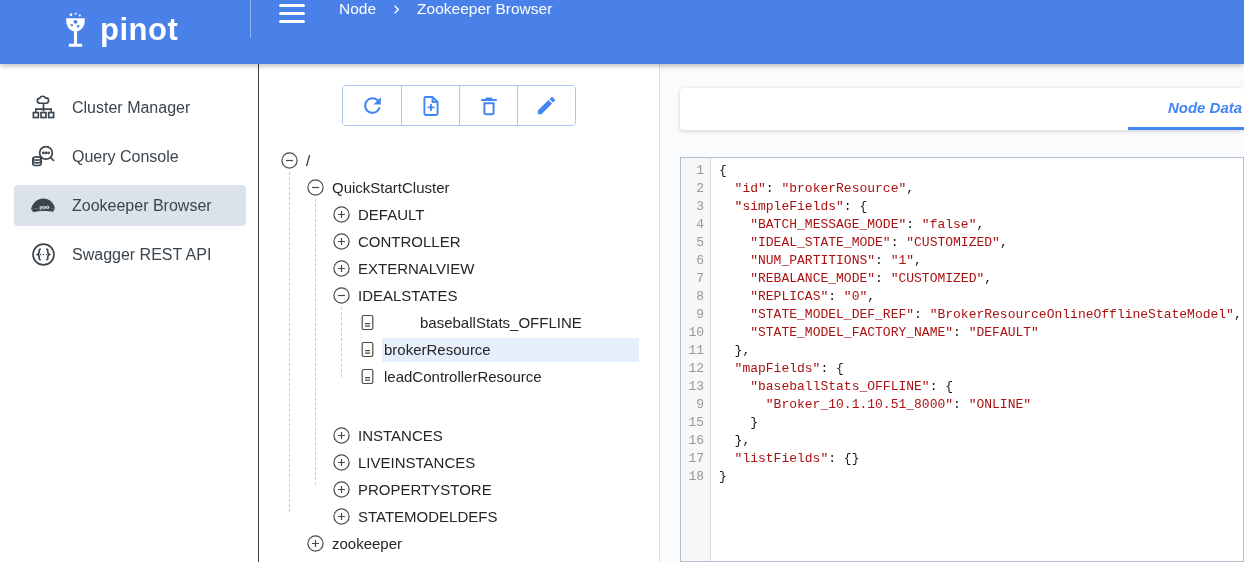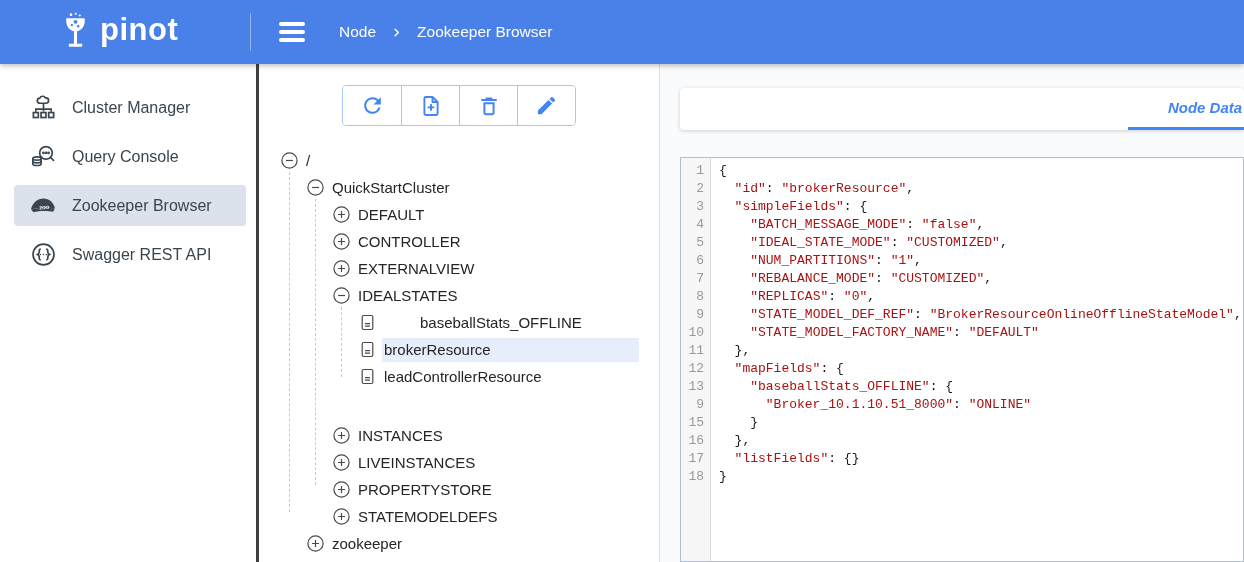--- a/index.html
+++ b/index.html
@@ -1,38 +1,38 @@
 <!DOCTYPE html>
 <html style="--header-blue: #4a81e9; --accent: #4285f4; --code-string: #aa1111; --tree-sel: #e7eefb; --sidebar-sel: #dbe2eb;"><head>
 <meta charset="utf-8">
 <style>
   * { margin:0; padding:0; box-sizing:border-box; }
   html,body { width:1244px; height:562px; overflow:hidden; background:#fff;
               font-family:"Liberation Sans", sans-serif; }
   .app { width:1244px; height:562px; display:flex; flex-direction:column; }
 
   
-  .topbar { height:64px; background:var(--header-blue,#4a81e9); display:flex; align-items:center;
+  .topbar { height:64px; background:var(--header-blue,#4a81e9); display:flex; align-items:flex-start;
             box-shadow:0 2px 5px rgba(0,0,0,.25); position:relative; z-index:10; flex:0 0 64px; }
   .logo { width:250px; display:flex; align-items:center; padding-left:58px; height:100%; cursor:pointer; }
   .logo-text { color:#fff; font-size:31px; font-weight:700; letter-spacing:.5px; margin-left:7px; margin-top:-4px; }
   .topbar-divider { width:1px; height:38px; background:rgba(255,255,255,.4); }
   .hamburger { background:none; border:none; margin-left:24px; cursor:pointer; display:flex;
                flex-direction:column; gap:4.5px; padding:4px; }
   .hamburger .bar { width:26px; height:3.4px; background:#fff; border-radius:2px; }
   .breadcrumb { display:flex; align-items:center; margin-left:30px; }
   .crumb { color:#fff; font-size:15.5px; text-decoration:none; cursor:pointer; }
   .crumb.current { cursor:default; }
   .crumb-sep { display:flex; align-items:center; margin:0 12px; }
 
   
   .app-body { flex:1; display:flex; min-height:0; }
 
   
-  .sidebar { width:259px; flex:0 0 259px; background:#fff; border-right:3px solid #404040; padding-top:23px; }
+  .sidebar { width:259px; flex:0 0 259px; background:#fff; border-right:1px solid #404040; padding-top:23px; }
   .side-item { display:flex; align-items:center; width:232px; height:41px; margin:0 13px 8px 14px;
                padding-left:16px; border:none; background:transparent; border-radius:4px; cursor:pointer;
                font-family:inherit; }
   .side-item.selected { background:var(--sidebar-sel,#dbe2eb); }
   .side-icon { width:27px; height:27px; display:flex; align-items:center; justify-content:center; margin-right:15px; }
   .side-label { font-size:16px; color:#3b454e; white-space:nowrap; }
 
   
   .tree-panel { width:401px; flex:0 0 401px; background:#fff; border-right:1px solid #e0e0e0; overflow:hidden; }
   .toolbar { display:flex; justify-content:center; margin-top:21px; }

